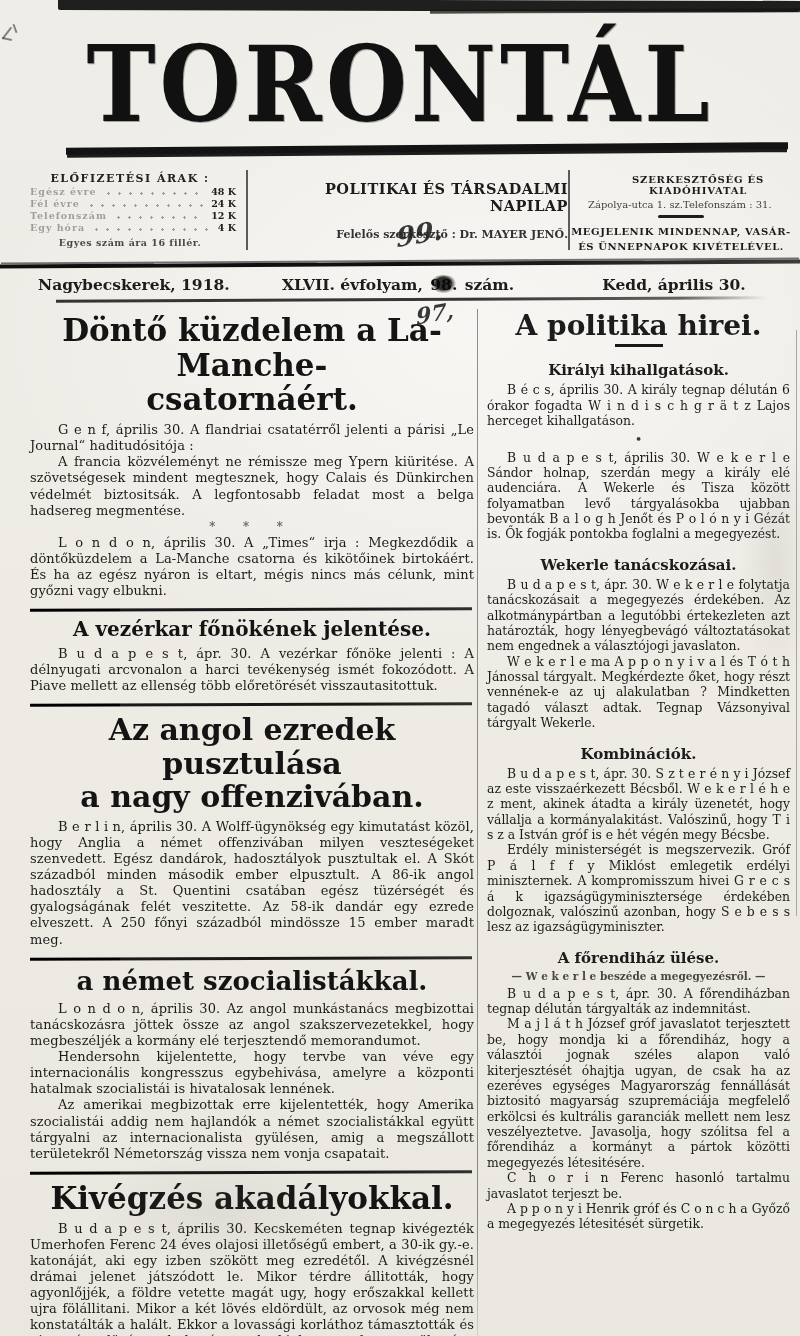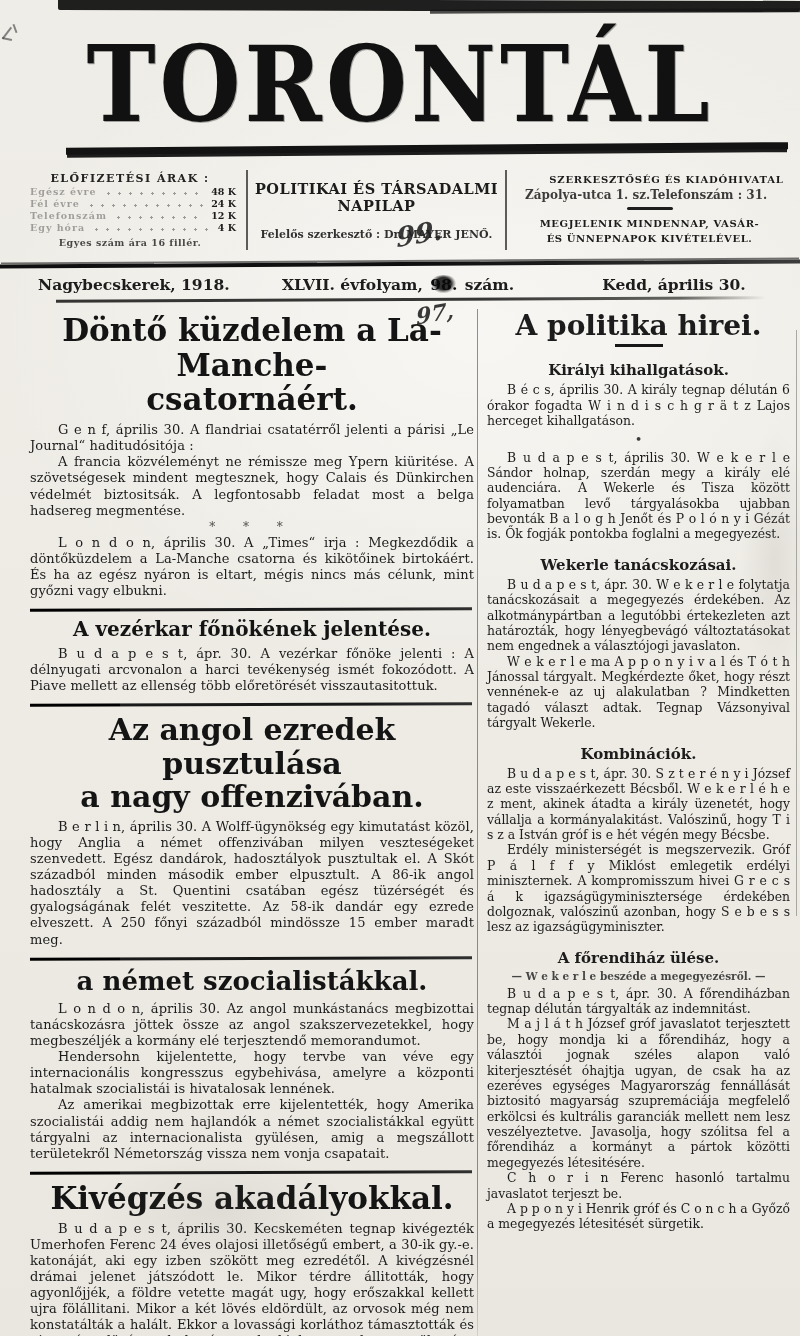--- a/index.html
+++ b/index.html
@@ -41,26 +41,26 @@
   .box-left{width:232px;padding-top:2px;}
   .box-title{font-size:11px;font-weight:700;letter-spacing:1.5px;text-align:center;color:#222;}
   .price-row{display:flex;align-items:flex-end;font-size:9.5px;margin:1px 10px 0 16px;height:11px;}
   .price-label{opacity:.38;letter-spacing:1px;font-weight:700;}
   .price-dots{flex:1;height:3px;margin:0 6px 2px 6px;opacity:.45;
     background-image:radial-gradient(circle,#333 1px,transparent 1.3px);
     background-size:11px 3px;background-repeat:repeat-x;background-position:0 0;}
   .price-val{font-weight:700;}
   .box-footer{font-size:9.5px;font-weight:700;text-align:center;margin-top:4px;opacity:.8;letter-spacing:.5px;}
   .vsep{width:2px;background:#2a2a2a;opacity:.75;margin:0 0 6px 0;}
-  .box-center{width:257px;text-align:center;padding-top:10px;}
+  .box-center{width:320px;text-align:right;padding-top:10px;}
   .np-type{font-size:14.5px;font-weight:700;letter-spacing:.5px;}
   .np-editor{font-size:11px;font-weight:700;margin-top:14px;opacity:.9;}
   .box-right{flex:1;text-align:center;padding-top:4px;}
   .pub1{font-size:10px;font-weight:700;letter-spacing:.8px;margin-left:34px;}
-  .pub-row{display:flex;justify-content:flex-start;padding:3px 14px 0 18px;font-size:12px;font-weight:700;opacity:.85;}
+  .pub-row{display:flex;justify-content:flex-start;padding:3px 14px 0 18px;font-size:10px;font-weight:400;opacity:.85;}
   .pub-dash{width:46px;height:3px;background:#1e1e1e;margin:5px auto 6px auto;border-radius:2px;}
   .pub4{font-size:10px;font-weight:700;letter-spacing:.6px;line-height:1.5;}
 
   .rule{height:4px;background:linear-gradient(90deg,#0f0f0f 0 55%,#2b2b2b 85%,#3c3c3c 100%);}
   .rule-a{margin:6px 0 0 0;transform:rotate(-.35deg);box-shadow:0 -3px 0 -1px rgba(25,25,25,.6);}
   .rule-b{margin:4px 34px 0 56px;height:3px;transform:rotate(-.3deg);opacity:.85;
     background:linear-gradient(90deg,#141414 0 60%,#4a4a46 88%,transparent 100%);}
 
   .dateline{display:flex;align-items:baseline;margin:9px 0 4px 0;font-weight:700;font-size:15.5px;}
   .dl-left{width:248px;padding-left:38px;box-sizing:border-box;}

